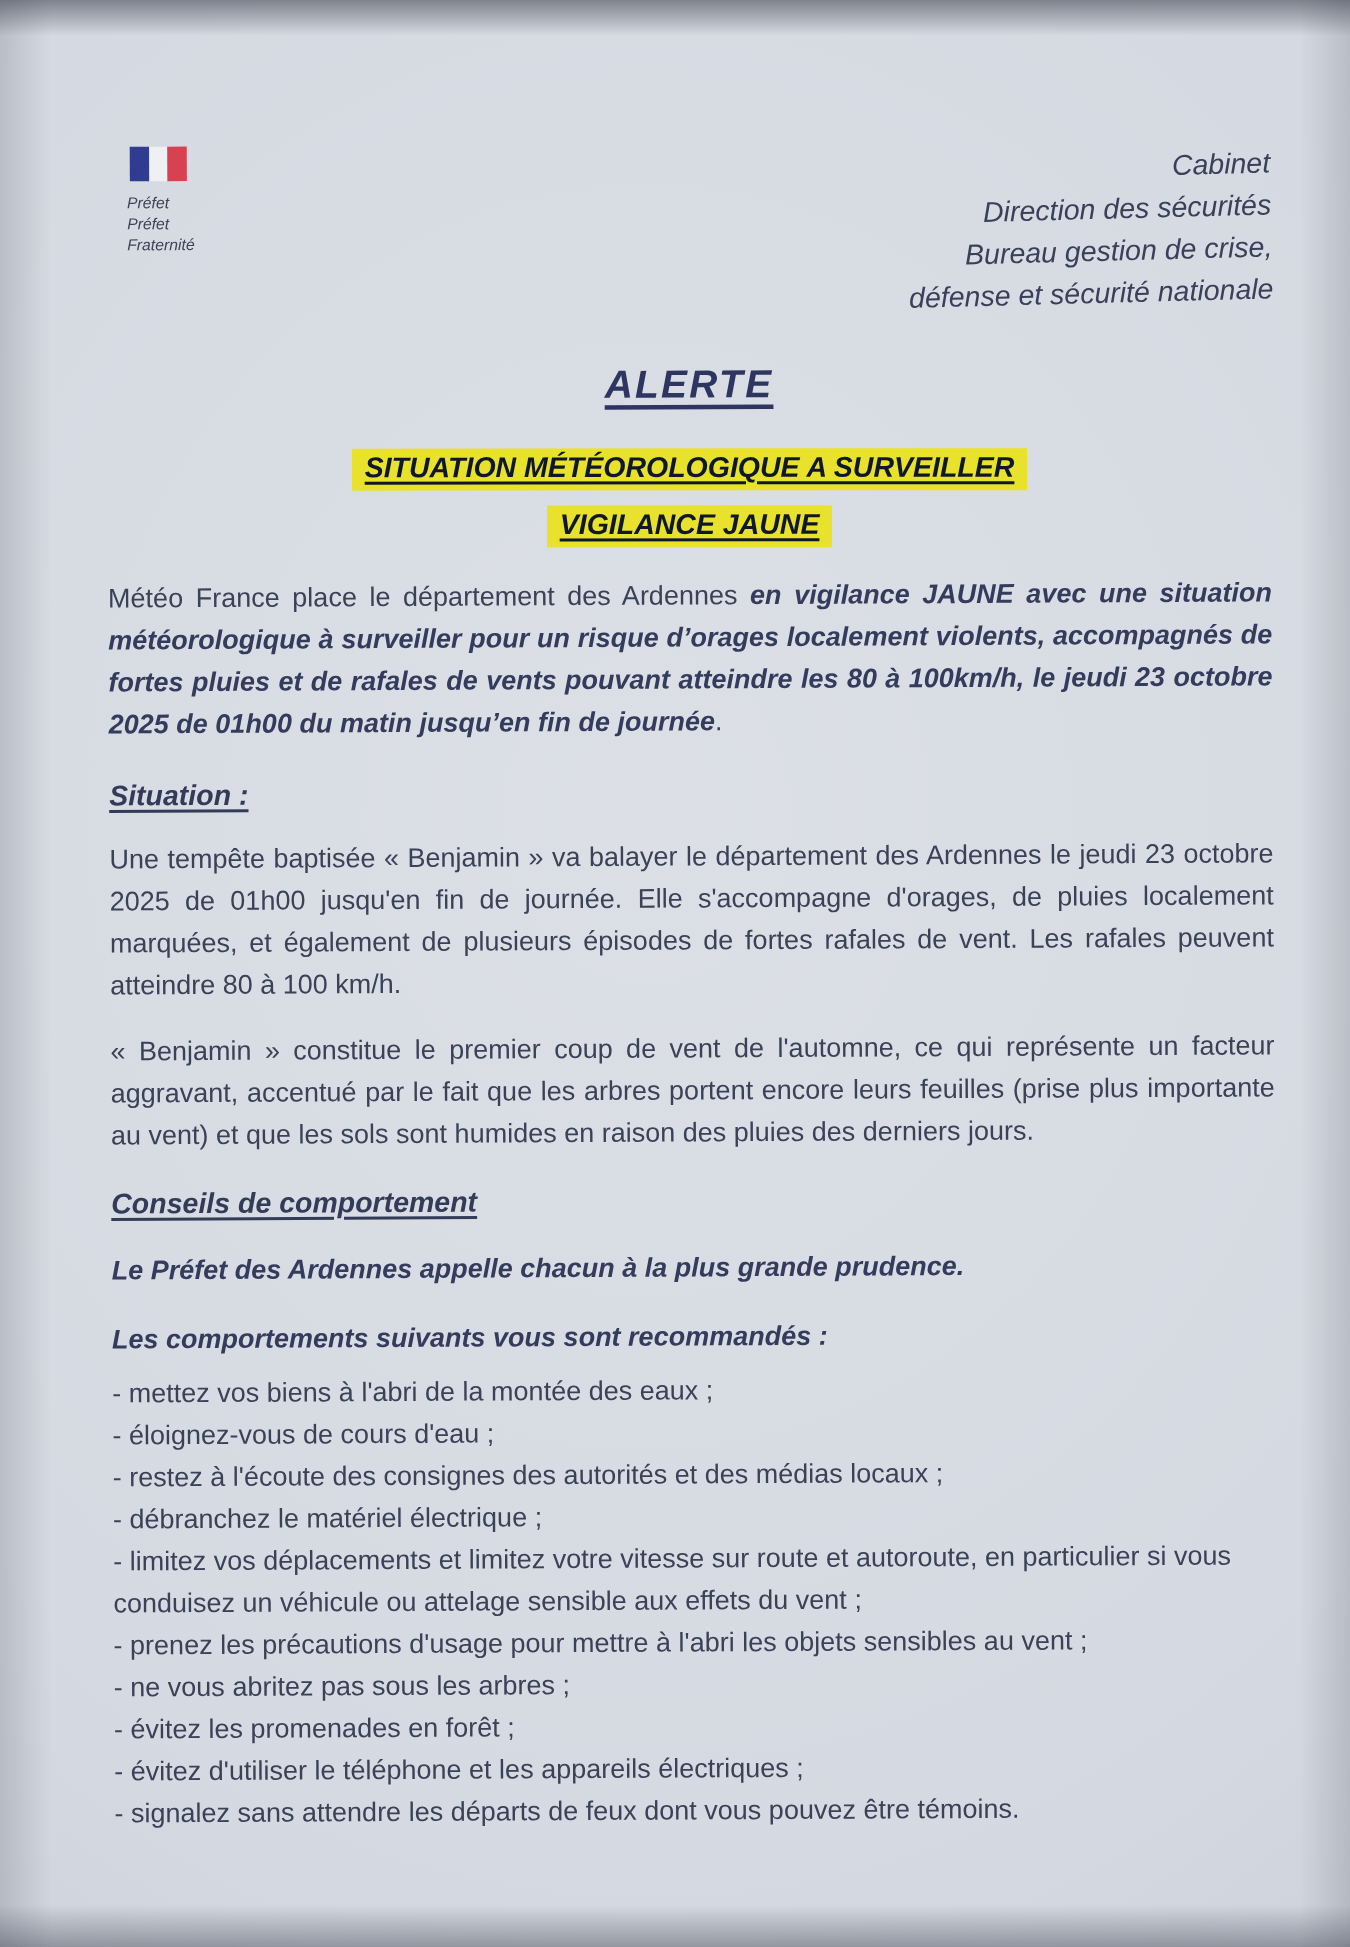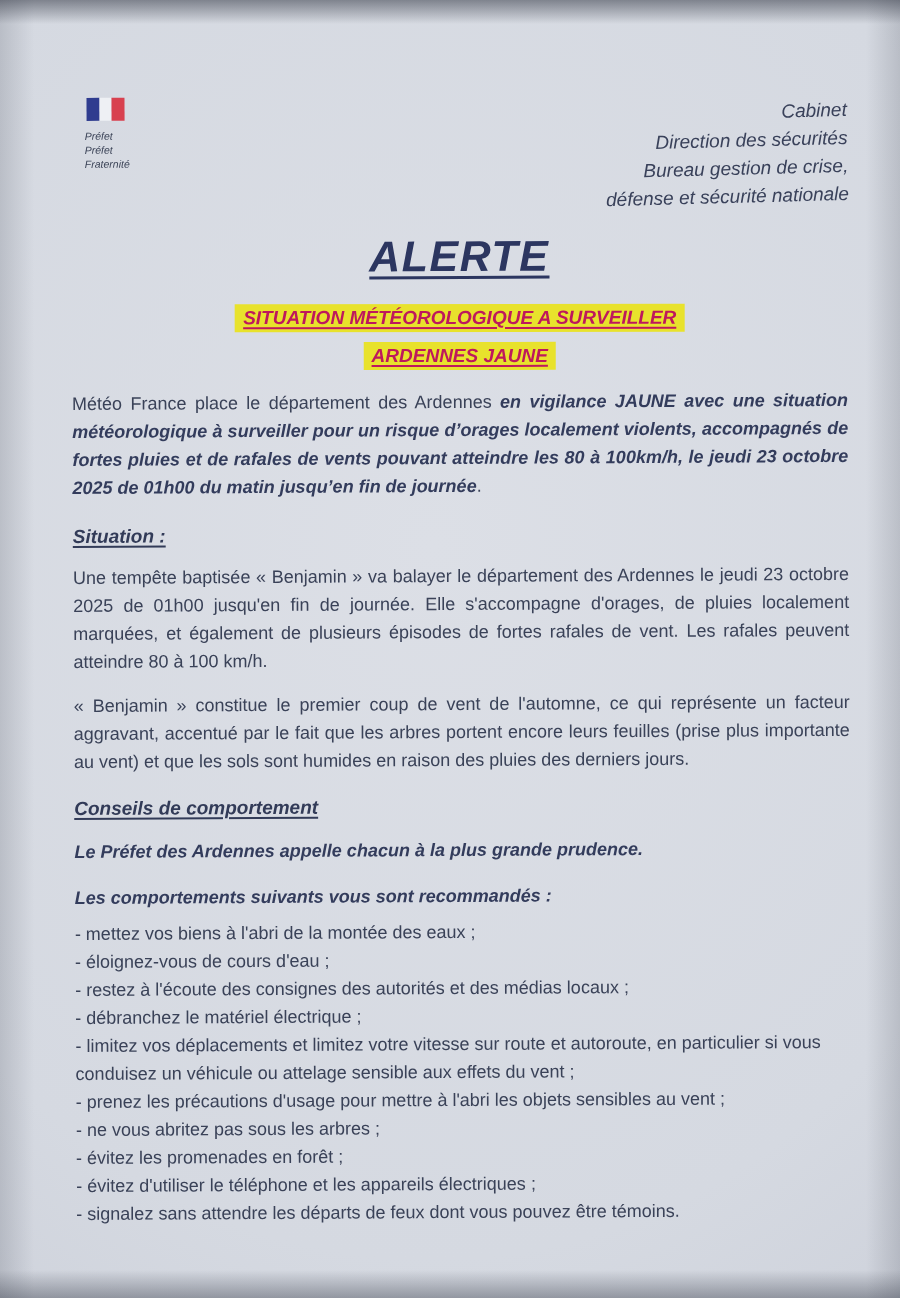--- a/index.html
+++ b/index.html
@@ -35,29 +35,29 @@
   .logo-name span { display: block; }
   .motto { margin-top: 8px; font-style: italic; font-size: 10.5px; line-height: 14px; color: #3c4458; }
   .motto span { display: block; }
   .office {
     text-align: right; font-style: italic; font-size: 19px; line-height: 28px;
     color: #39415a; transform: rotate(-1.2deg); transform-origin: 100% 0; margin-top: 2px;
   }
   
   .title { margin-top: 26px; text-align: center; line-height: 40px; }
   .title span {
-    font-size: 43px; font-weight: 700; font-style: italic; letter-spacing: 1.5px; color: #2c3660;
+    font-size: 26px; font-weight: 700; font-style: italic; letter-spacing: 1.5px; color: #2c3660;
     text-decoration: underline; text-decoration-thickness: 3px; text-underline-offset: 5px;
   }
   
   .hl-group { margin-top: 16px; text-align: center; transform: rotate(0.25deg); }
   .hl-line { margin-top: 6px; line-height: 31px; }
   .hl-line:first-child { margin-top: 0; }
   .hl-line mark {
-    background: var(--highlight, #e8e22c); color: #be185d;
+    background: var(--highlight, #e8e22c); color: #0f172a;
     font-weight: 700; font-style: italic; font-size: 19px;
     padding: 3px 8px 4px;
     text-decoration: underline; text-decoration-thickness: 1.5px; text-underline-offset: 3px;
   }
   
   .para { font-size: 18px; line-height: 28px; text-align: justify; color: var(--ink, #3a4258); margin: 0; }
   .intro { margin-top: 16px; }
   .bi { font-weight: 700; font-style: italic; color: #333c5c; }
   .h2 {
     margin: 0; margin-top: 22px;
@@ -101,21 +101,21 @@
 
     <div class="title">
       <span>ALERTE</span>
     </div>
 
     <div class="hl-group">
       <div class="hl-line">
         <mark>SITUATION MÉTÉOROLOGIQUE A SURVEILLER</mark>
       </div>
       <div class="hl-line">
-        <mark>ARDENNES JAUNE</mark>
+        <mark>VIGILANCE JAUNE</mark>
       </div>
     </div>
 
     <p class="para intro"><span>Météo France place le département des Ardennes </span><span class="bi">en vigilance JAUNE avec une situation météorologique à surveiller pour un risque d’orages localement violents, accompagnés de fortes pluies et de rafales de vents pouvant atteindre les 80 à 100km/h, le jeudi 23 octobre 2025 de 01h00 du matin jusqu’en fin de journée</span><span>.</span></p>
 
     <p class="h2">Situation :</p>
 
     <p class="para p1">Une tempête baptisée « Benjamin » va balayer le département des Ardennes le jeudi 23 octobre 2025 de 01h00 jusqu'en fin de journée. Elle s'accompagne d'orages, de pluies localement marquées, et également de plusieurs épisodes de fortes rafales de vent. Les rafales peuvent atteindre 80 à 100 km/h.</p>
 
     <p class="para p2">« Benjamin » constitue le premier coup de vent de l'automne, ce qui représente un facteur aggravant, accentué par le fait que les arbres portent encore leurs feuilles (prise plus importante au vent) et que les sols sont humides en raison des pluies des derniers jours.</p>

